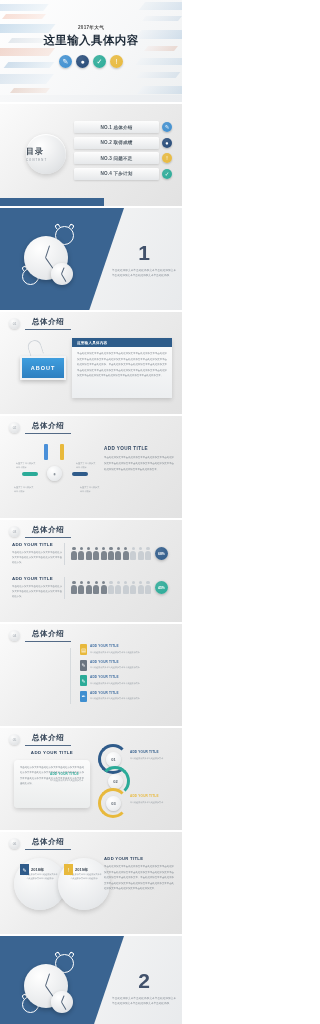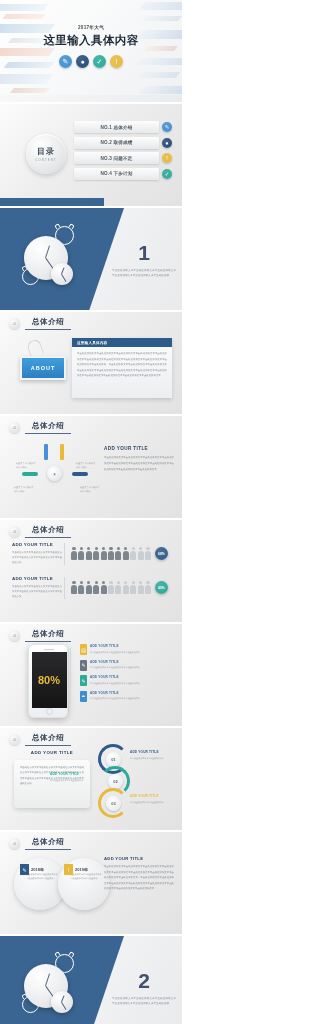--- a/index.html
+++ b/index.html
@@ -60,21 +60,21 @@
     position:absolute; left:0; bottom:0; width:182px; height:7px;
     background:linear-gradient(90deg,#f7f8f9,#e9ecef);
   }
 
   
   .toc-circle {
     position:absolute; left:26px; top:30px; width:40px; height:40px;
     border-radius:50%;
     background:radial-gradient(circle at 35% 30%,#ffffff,#e3e5e7 70%,#d2d5d8);
     box-shadow:0 2px 5px rgba(0,0,0,.16), inset 0 1px 1px #fff;
-    display:flex; flex-direction:column; align-items:center; justify-content:center;
+    display:flex; flex-direction:column; align-items:flex-start; justify-content:center;
   }
   .toc-circle .cn { font-size:8px; color:#3f4a56; font-weight:bold; letter-spacing:1px; }
   .toc-circle .en { font-size:2.8px; color:#8b939c; letter-spacing:1.1px; margin-top:1px; }
   .toc-list { position:absolute; left:74px; top:17px; width:98px; }
   .toc-row { display:flex; align-items:center; gap:3px; margin-bottom:3.5px; }
   .toc-bar {
     flex:1; height:12px; border-radius:1.5px;
     background:linear-gradient(180deg,#fdfdfd,#e6e8ea);
     box-shadow:0 1px 2px rgba(0,0,0,.13);
     display:flex; align-items:center; justify-content:center;
@@ -509,27 +509,20 @@
         </div>
       </div>
   </div>
 
   <div class="slide">
     <div class="bgradient"></div>
     <div class="hdr">
       <div class="hdr-badge">04</div>
       <div class="hdr-title">总体介绍</div>
     </div>
-    <div class="phone">
-      <div class="phone-spk"></div>
-      <div class="phone-screen">
-        <div class="phone-pct">80%</div>
-      </div>
-      <div class="phone-home"></div>
-    </div>
     <div class="plist-lead"></div>
     <div class="plist" id="plist">
         <div class="plist-row">
           <div class="plist-ico" style="background: rgb(232, 185, 60);">▤</div>
           <div class="plist-txt">
             <h5>ADD YOUR TITLE</h5>
             <p>单击此处添加文本单击此处添加文本单击此处添加文本</p>
           </div>
         </div>
         <div class="plist-row">

